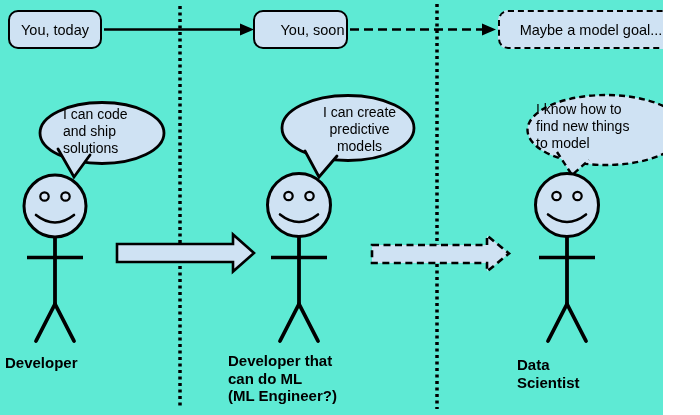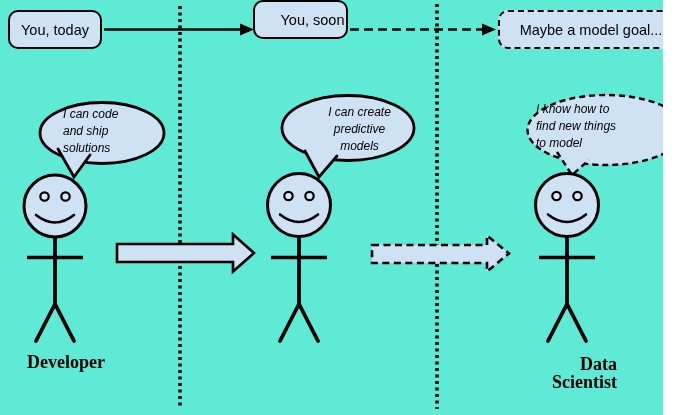--- a/index.html
+++ b/index.html
@@ -17,40 +17,38 @@
     box-sizing:border-box;
     background:#cfe2f3;
     border:2.5px solid #000;
     border-radius:10px;
     display:flex;align-items:center;justify-content:center;
     font-size:14.5px;
     height:39px;
   }
   .tbox.dashed{border-style:dashed;}
   .box-today{left:8px;top:10px;width:94px;}
-  .box-soon{left:253px;top:0;width:95px;padding-left:24px;}
+  .box-soon{left:253px;top:10px;width:95px;padding-left:24px;}
   .box-future{left:498px;top:10px;width:186px;}
   .speech{
     position:absolute;
-    font-size:12px;
-    font-style:italic;
+    font-size:14px;
     line-height:17px;
     white-space:pre-line;
   }
   .speech-1{left:63px;top:106px;width:95px;text-align:left;}
   .speech-2{left:307px;top:104px;width:105px;text-align:center;}
   .speech-3{left:536px;top:101px;width:141px;text-align:left;}
   .figlabel{
     position:absolute;
-    font-size:18px;
+    font-size:15px;
     font-weight:bold;
     line-height:17.5px;
-    text-align:right;
+    text-align:left;
     white-space:pre-line;
-    font-family:Liberation Serif, serif;
   }
   .label-1{left:5px;top:354px;width:100px;}
   .label-2{left:228px;top:352px;width:150px;}
   .label-3{left:517px;top:356px;width:100px;}
 </style>
 </head>
 <body>
 
 <div class="canvas">
 
@@ -130,16 +128,19 @@
 and ship
 solutions</div>
   <div class="speech speech-2">I can create
 predictive
 models</div>
   <div class="speech speech-3">I know how to
 find new things
 to model</div>
 
   <div class="figlabel label-1">Developer</div>
+  <div class="figlabel label-2">Developer that
+can do ML
+(ML Engineer?)</div>
   <div class="figlabel label-3">Data
 Scientist</div>
 
 </div>
 
 </body></html>

